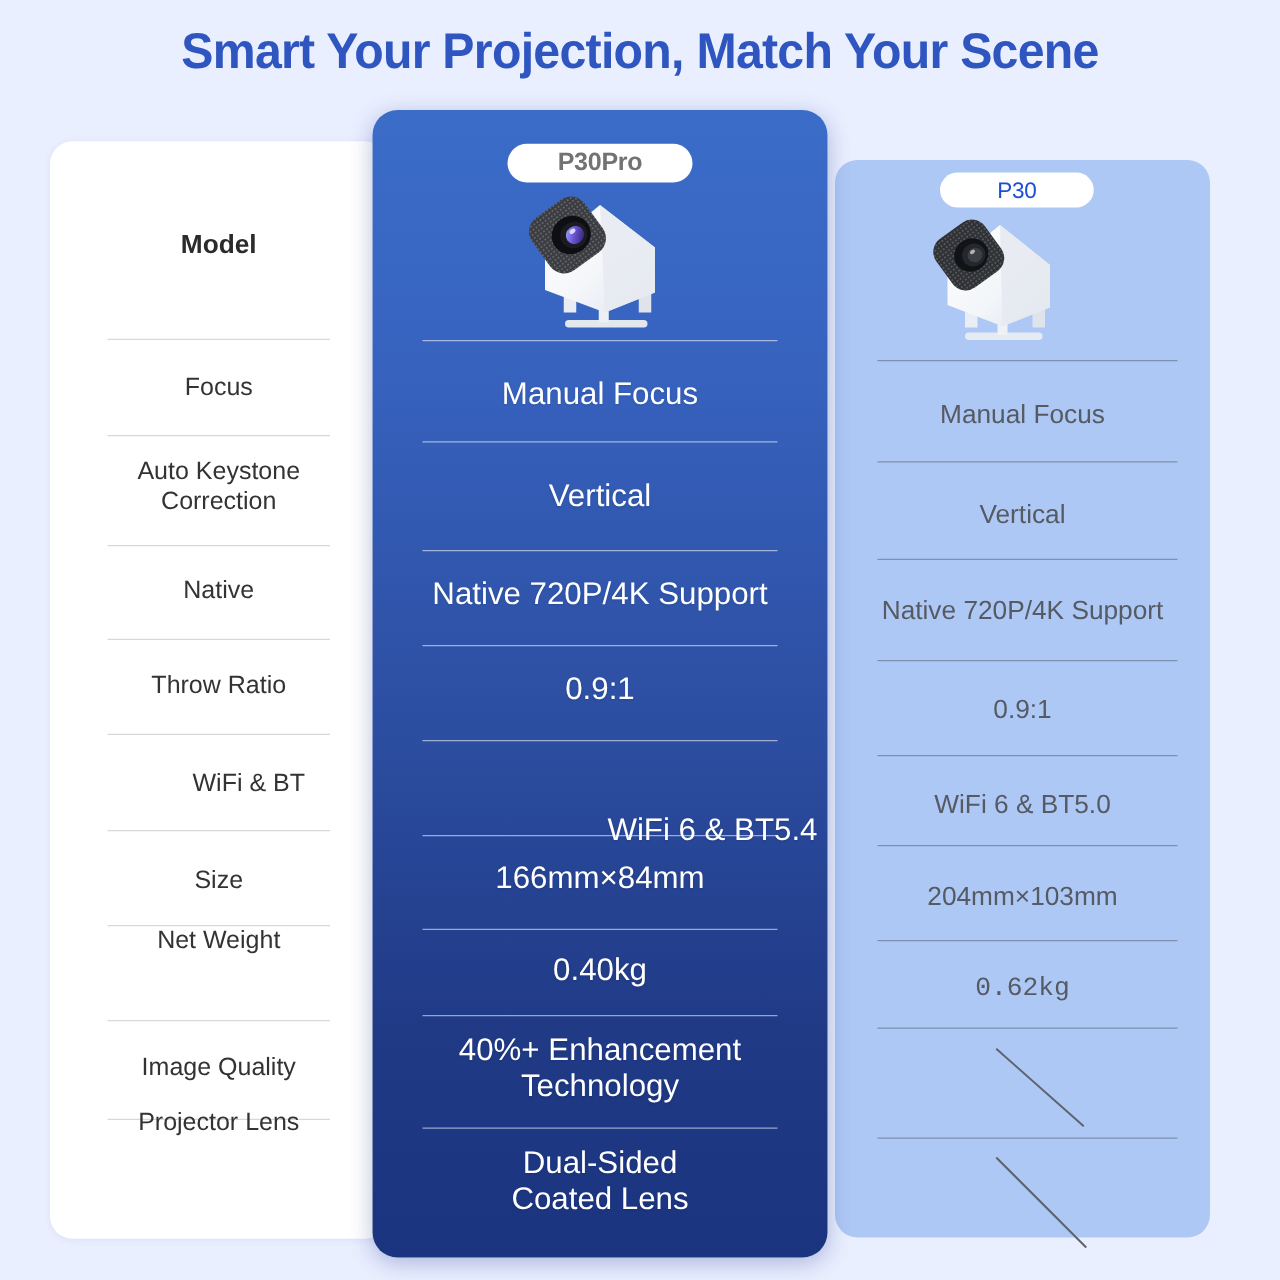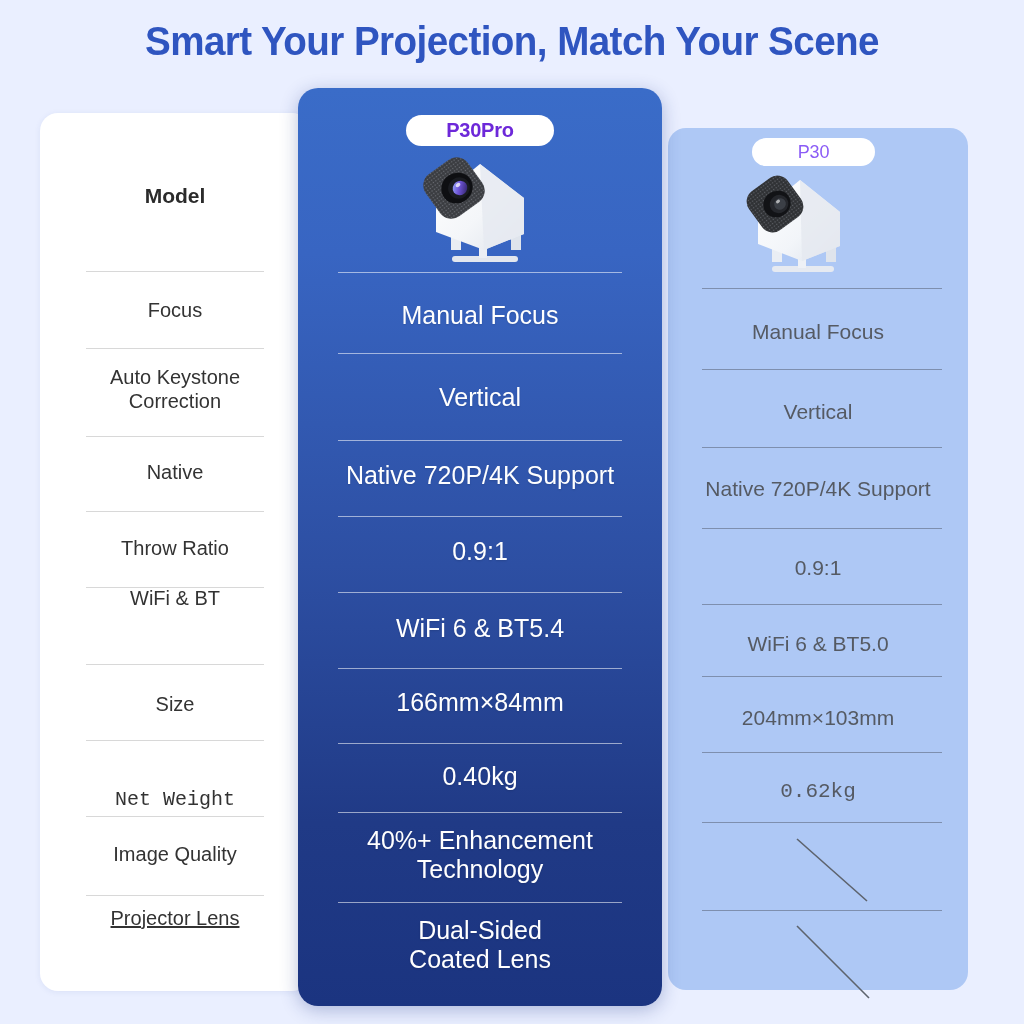--- a/index.html
+++ b/index.html
@@ -53,25 +53,25 @@
   .badge{
     position:absolute;
     background:#ffffff;
     border-radius:999px;
     text-align:center;
     white-space:nowrap;
     z-index:5;
   }
   #badge-p30pro{
     left:406px;top:115px;width:148px;height:31px;line-height:31px;
-    font-size:20px;font-weight:bold;color:#6d28d9;letter-spacing:-0.2px;
+    font-size:20px;font-weight:bold;color:#737373;letter-spacing:-0.2px;
   }
   #badge-p30{
     left:752px;top:138px;width:123px;height:28px;line-height:28px;
-    font-size:18px;color:#8b5cf6;letter-spacing:-0.2px;
+    font-size:18px;color:#1d4ed8;letter-spacing:-0.2px;
   }
 
   
   .projector{position:absolute;z-index:4;}
   #proj-pro{left:418px;top:146px;width:132px;height:122px;}
   #proj-std{left:742px;top:166px;width:122px;height:112px;}
 
   
   .spec-row{
     position:absolute;left:40px;width:270px;
@@ -207,58 +207,58 @@
   </div>
 <div class="spec-div" style="top:436px;"></div>
 <div class="spec-row" style="top:448px;height:48px;">
     <span class="txt">Native</span>
   </div>
 <div class="spec-div" style="top:511px;"></div>
 <div class="spec-row" style="top:524px;height:48px;">
     <span class="txt">Throw Ratio</span>
   </div>
 <div class="spec-div" style="top:587px;"></div>
-<div class="spec-row" style="top:574px;height:48px;">
+<div class="spec-row" style="top:603px;height:48px;margin-left:24px;">
     <span class="txt">WiFi &amp; BT</span>
   </div>
 <div class="spec-div" style="top:664px;"></div>
 <div class="spec-row" style="top:680px;height:48px;">
     <span class="txt">Size</span>
   </div>
 <div class="spec-div" style="top:740px;"></div>
-<div class="spec-row" style="top:776px;height:48px;font-family:Liberation Mono, monospace;">
+<div class="spec-row" style="top:728px;height:48px;">
     <span class="txt">Net Weight</span>
   </div>
 <div class="spec-div" style="top:816px;"></div>
 <div class="spec-row" style="top:830px;height:48px;">
     <span class="txt">Image Quality</span>
   </div>
 <div class="spec-div" style="top:895px;"></div>
-<div class="spec-row" style="top:894px;height:48px;text-decoration:underline;">
+<div class="spec-row" style="top:874px;height:48px;">
     <span class="txt">Projector Lens</span>
   </div>
 
 <div class="pro-div" style="top:272px;"></div>
 <div class="pro-row" style="top:292px;height:46px;">
     <span>Manual Focus</span>
   </div>
 <div class="pro-div" style="top:353px;"></div>
 <div class="pro-row" style="top:374px;height:46px;">
     <span>Vertical</span>
   </div>
 <div class="pro-div" style="top:440px;"></div>
 <div class="pro-row" style="top:452px;height:46px;">
     <span>Native 720P/4K Support</span>
   </div>
 <div class="pro-div" style="top:516px;"></div>
 <div class="pro-row" style="top:528px;height:46px;">
     <span>0.9:1</span>
   </div>
 <div class="pro-div" style="top:592px;"></div>
-<div class="pro-row" style="top:605px;height:46px;">
+<div class="pro-row" style="top:641px;height:46px;justify-content:flex-end;">
     <span>WiFi 6 &amp; BT5.4</span>
   </div>
 <div class="pro-div" style="top:668px;"></div>
 <div class="pro-row" style="top:679px;height:46px;">
     <span>166mm×84mm</span>
   </div>
 <div class="pro-div" style="top:743px;"></div>
 <div class="pro-row" style="top:753px;height:46px;">
     <span>0.40kg</span>
   </div>

